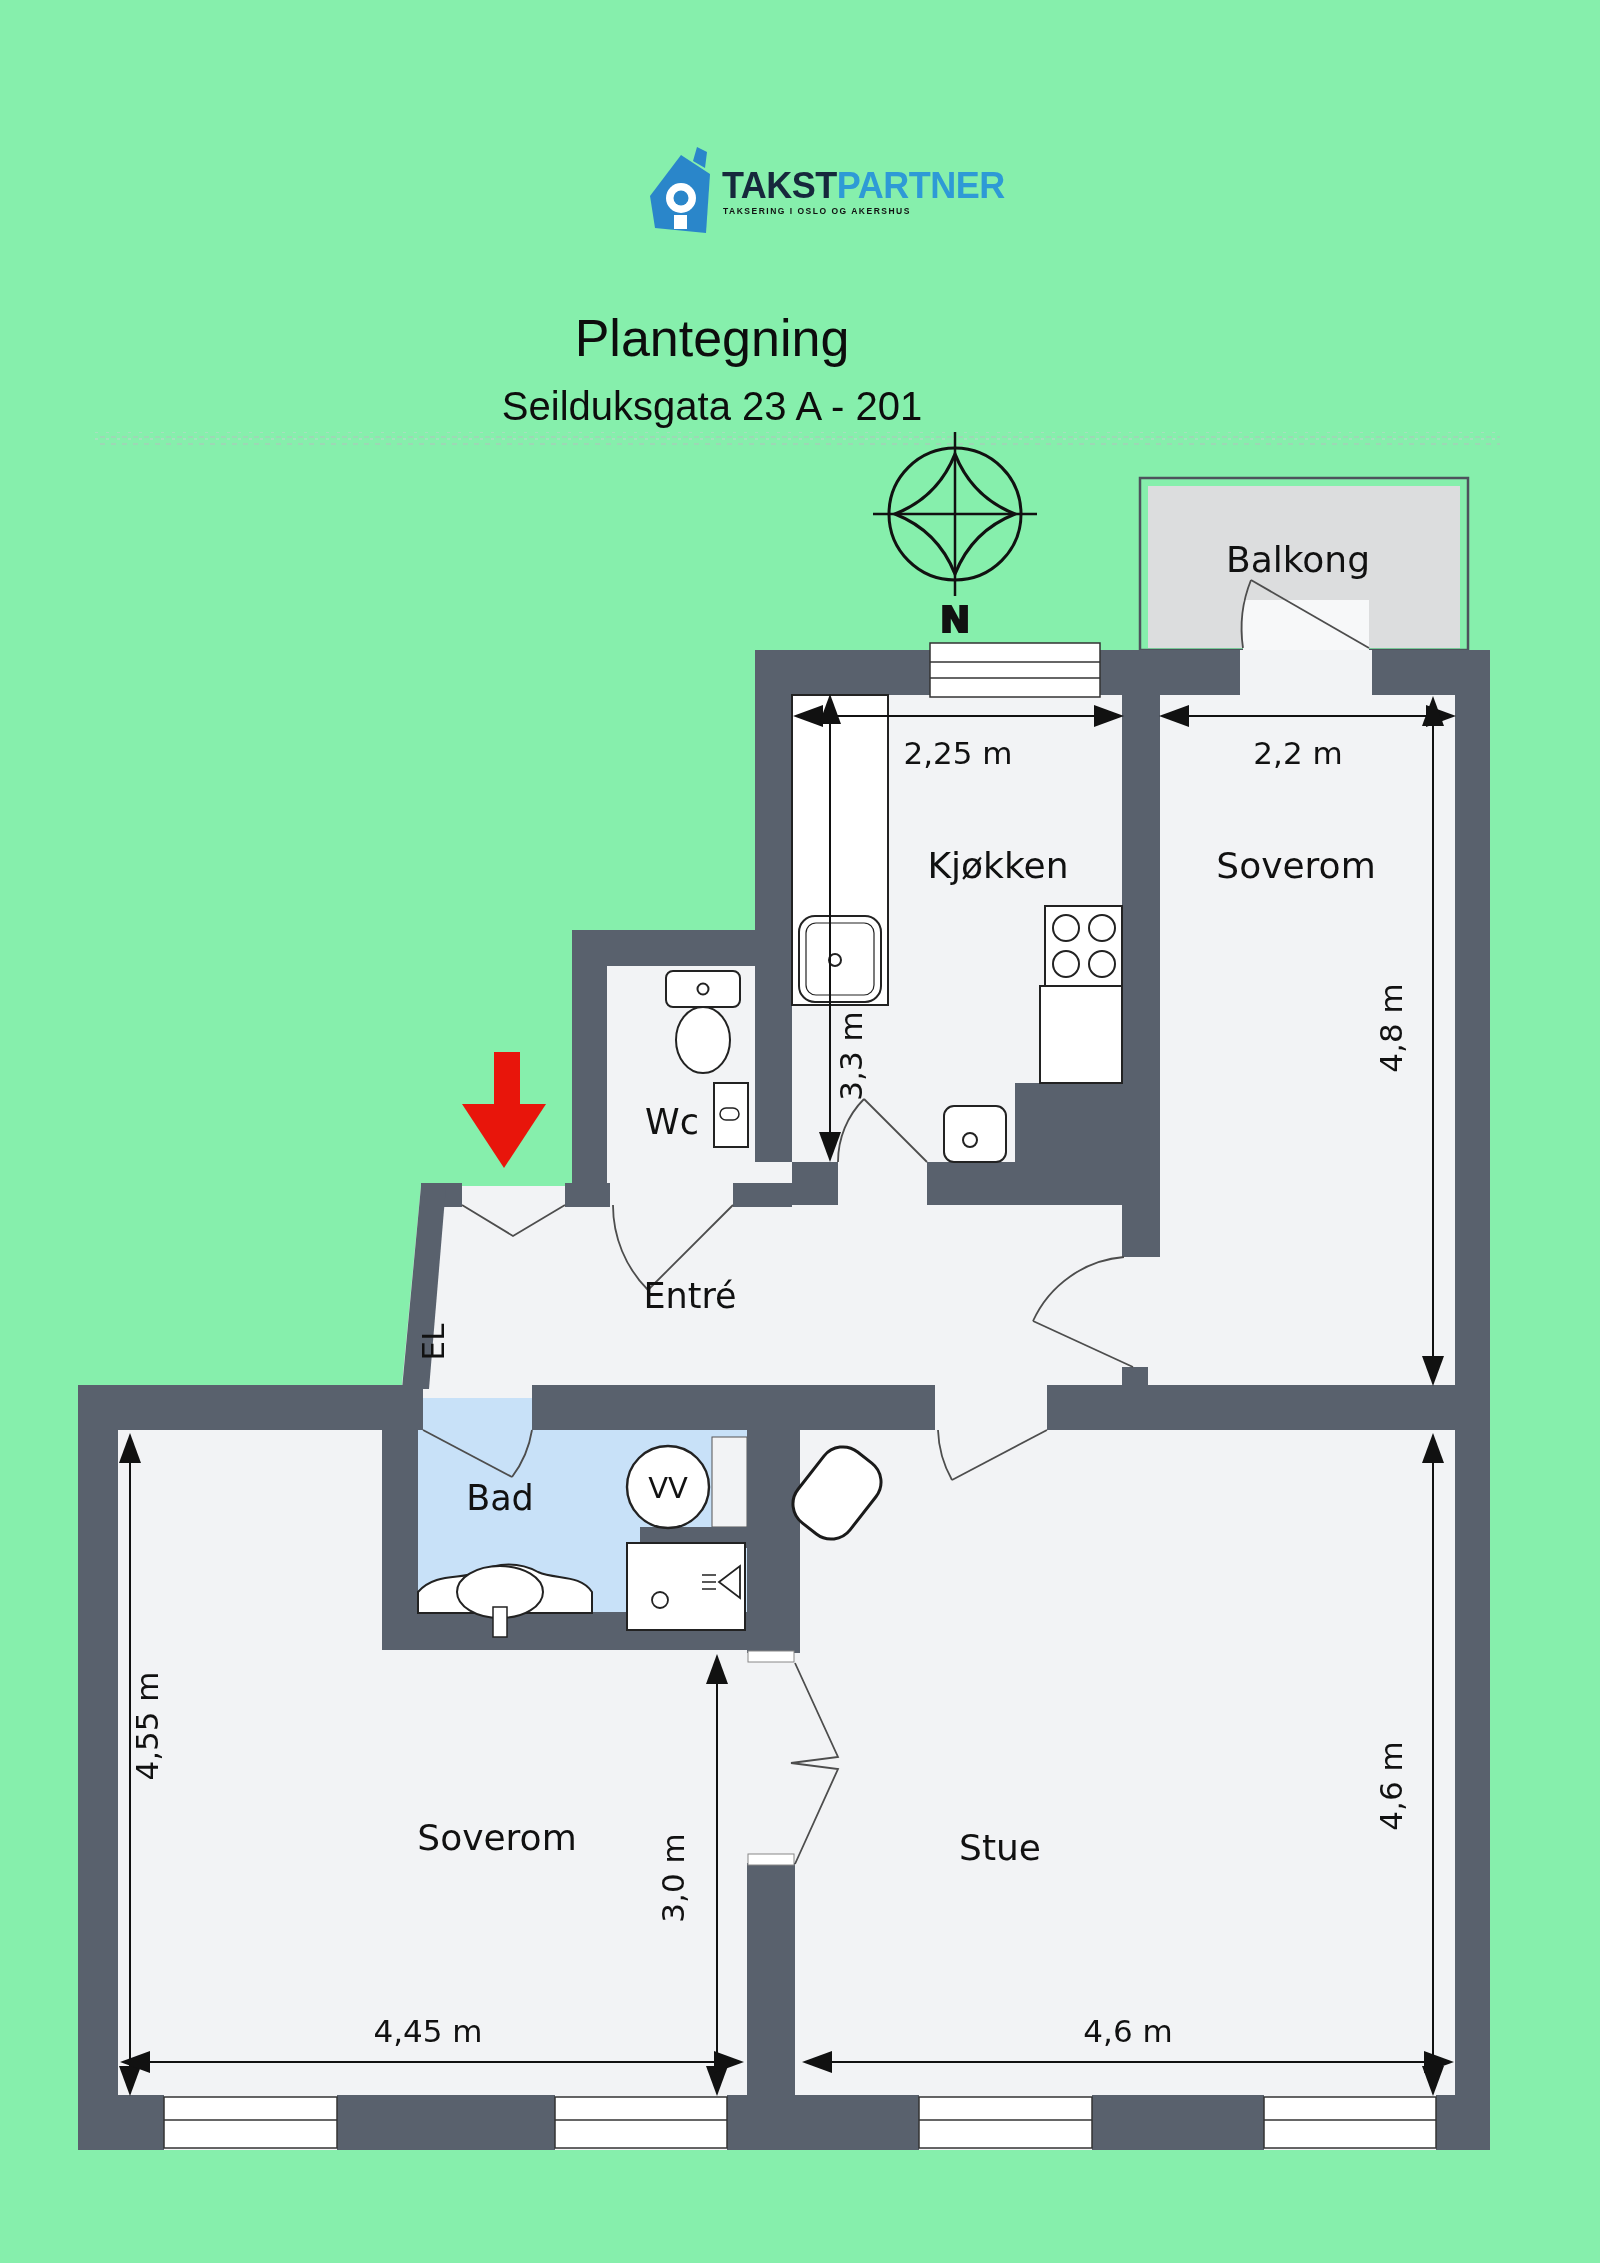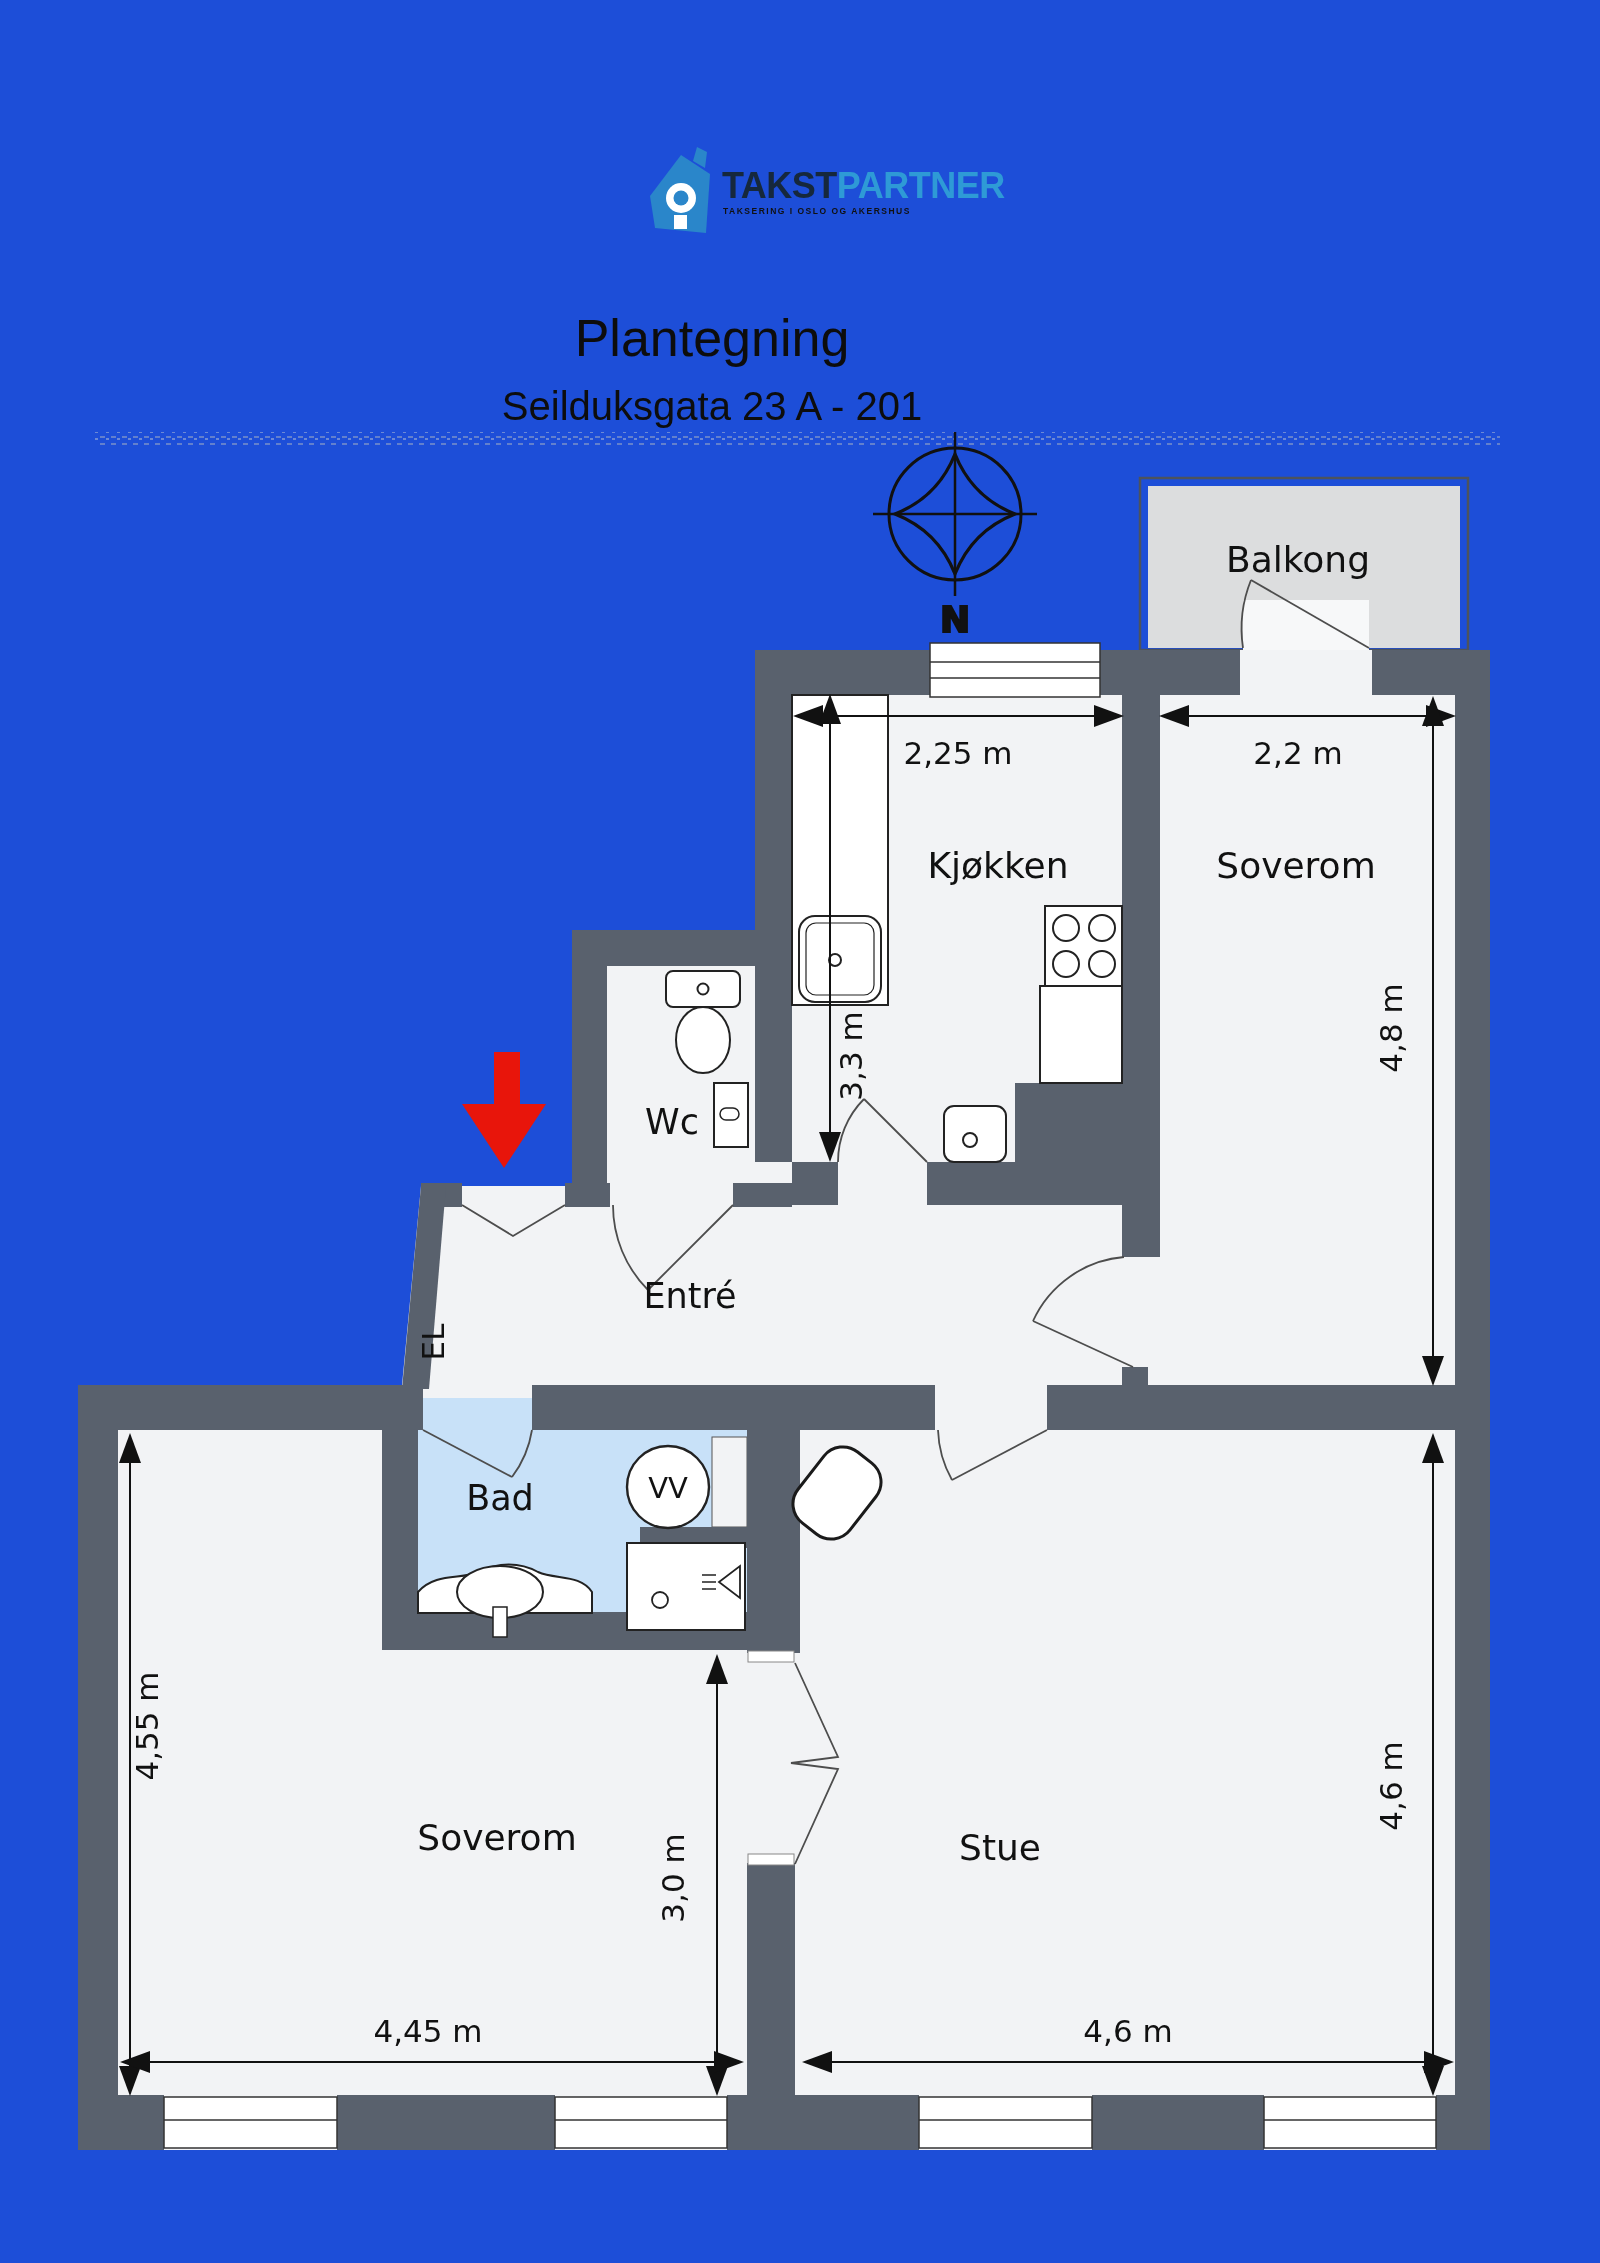--- a/index.html
+++ b/index.html
@@ -1,16 +1,16 @@
 <!DOCTYPE html>
 <html><head>
 <meta charset="utf-8">
 <style>
   html,body{margin:0;padding:0;background:#ffffff;}
-  .page{position:relative;width:1600px;height:2263px;background:#1d4ed8;overflow:hidden;
+  .page{position:relative;width:1600px;height:2263px;background:#86efac;overflow:hidden;
         font-family:"DejaVu Sans", sans-serif;}
   svg text{font-family:"DejaVu Sans", sans-serif;fill:#111;}
   svg text.title{font-family:"Liberation Sans", sans-serif;fill:#0d0d0d;}
   .w{fill:#59616d;}
   .fixture{fill:#ffffff;stroke:#222;stroke-width:2;}
   .thin{stroke:#4d4d4d;stroke-width:1.8;fill:none;}
   .dim{stroke:#111;stroke-width:2;}
   .dimlab{font-size:31px;}
   .roomlab{font-size:36px;}
 </style>

